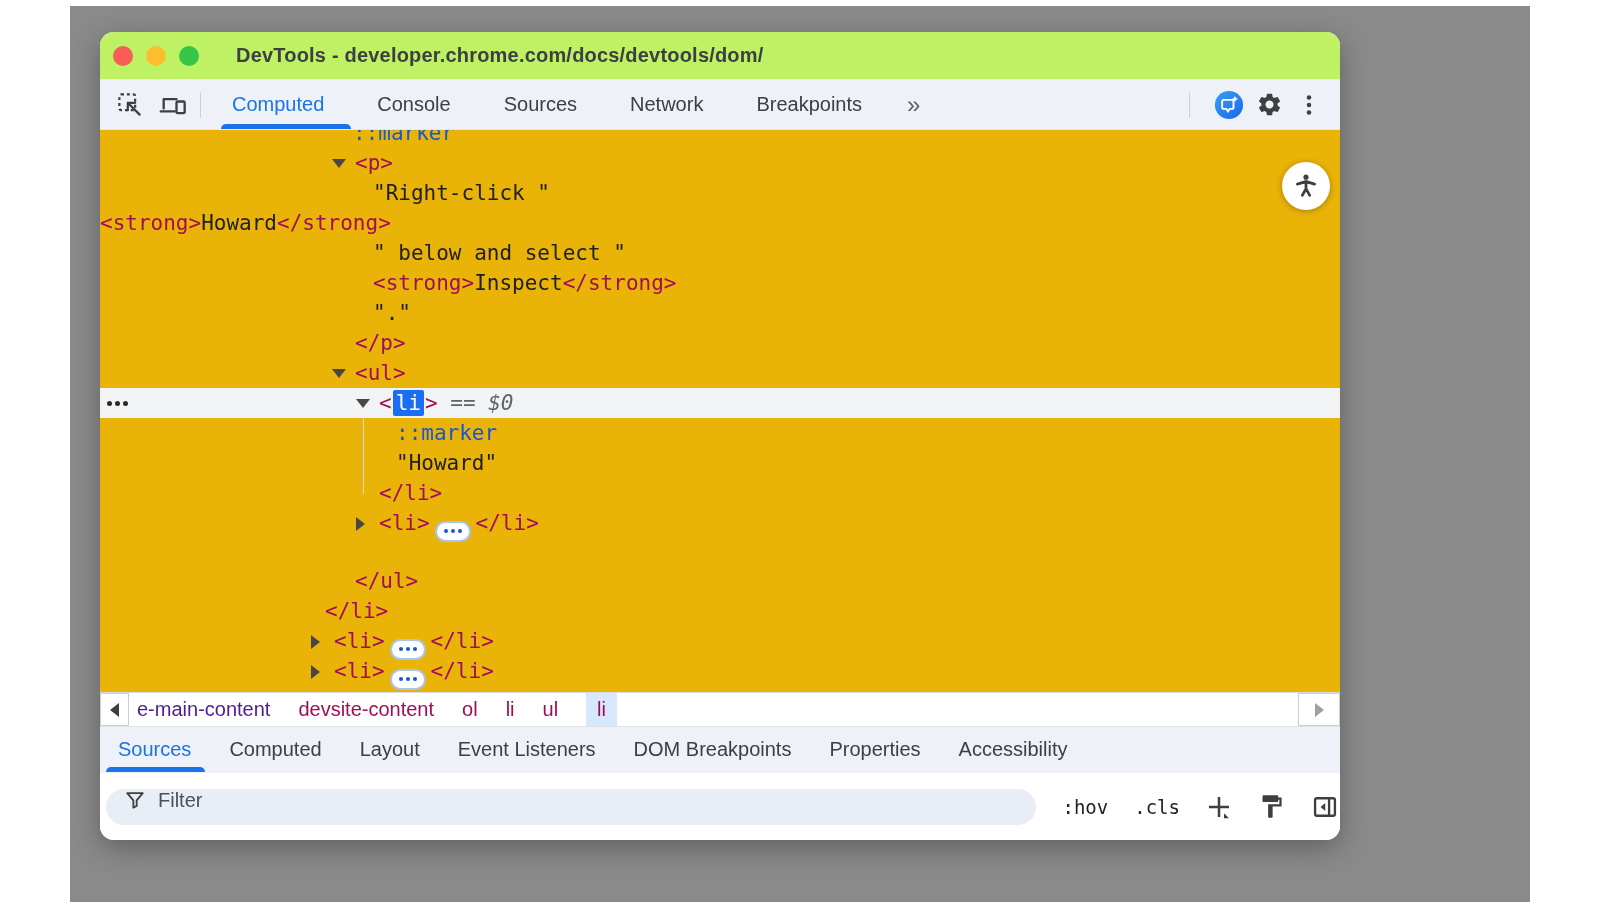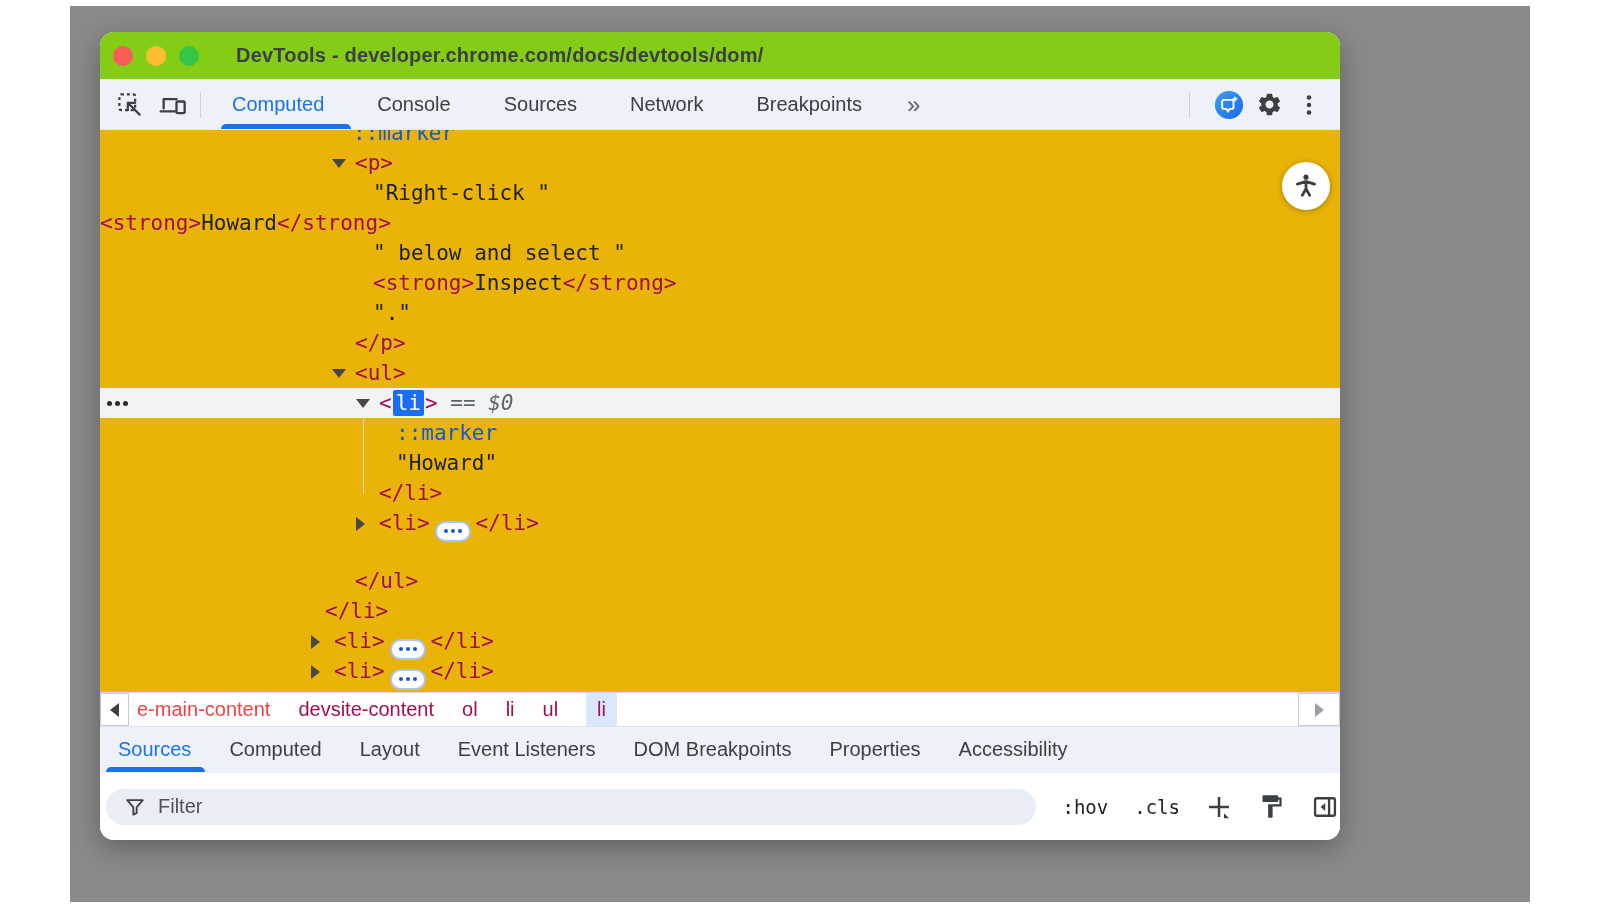--- a/index.html
+++ b/index.html
@@ -5,21 +5,21 @@
   * { margin:0; padding:0; box-sizing:border-box; }
   html,body { width:1600px; height:908px; background:#ffffff; overflow:hidden;
               font-family:"Liberation Sans", sans-serif; }
   .stage { position:absolute; left:70px; top:6px; width:1460px; height:896px; background:#8a8a8a; }
 
   .window { position:absolute; left:100px; top:32px; width:1240px; height:808px;
             background:#ffffff; border-radius:14px; overflow:hidden;
             box-shadow:0 8px 28px rgba(0,0,0,.30); }
 
   
-  .titlebar { position:absolute; left:0; top:0; width:100%; height:48px; background:#84cc16;
+  .titlebar { position:absolute; left:0; top:0; width:100%; height:48px; background:#bef264;
               border-bottom:1px solid #e9ecf1; display:flex; align-items:center; }
   .traffic { display:flex; gap:13px; margin-left:13px; }
   .light { width:20px; height:20px; border-radius:50%; }
   .light.red{ background:#f85e55; } .light.yellow{ background:#fcbd2e; } .light.green{ background:#35c648; }
   .title-text { margin-left:37px; font-size:20px; font-weight:bold; color:#3c4043; letter-spacing:.2px; }
 
   
   .toolbar { position:absolute; left:0; top:48px; width:100%; height:50px; background:#eef1f7;
              border-bottom:1px solid #e3e7ee; display:flex; align-items:center; }
   .tb-icon { width:30px; height:30px; display:flex; align-items:center; justify-content:center; margin-left:14px; cursor:pointer; }
@@ -61,35 +61,35 @@
   
   .crumbbar { position:absolute; left:0; top:660px; width:100%; height:34px; background:#fff;
               border-top:1px solid #d8dbe0; display:flex; align-items:stretch; overflow:hidden; }
   .crumb-nav { width:29px; border:1px solid #c9cdd3; background:#fff; display:flex; align-items:center; justify-content:center;
                flex:none; cursor:pointer; }
   .crumb-nav.right { position:absolute; right:0; top:0; bottom:0; width:42px; }
   .tri-left  { width:0; height:0; border-top:7px solid transparent; border-bottom:7px solid transparent; border-right:9px solid #3c4043; }
   .tri-right { width:0; height:0; border-top:7px solid transparent; border-bottom:7px solid transparent; border-left:9px solid #9aa0a6; }
   .crumbs { display:flex; align-items:center; gap:28px; padding-left:8px; font-size:20px; white-space:nowrap; }
   .crumb { display:inline-flex; align-items:center; height:34px; cursor:pointer; }
-  .crumb .c-tag { color:#a00e56; } .crumb .c-cls { color:#bb5b1d; } .crumb.plain .c-tag { color:#ef4444; }
+  .crumb .c-tag { color:#a00e56; } .crumb .c-cls { color:#bb5b1d; } .crumb.plain .c-tag { color:#4c1d95; }
   .crumb.selected { background:#d9e7fd; padding:0 11px; }
 
   
   .sectabs { position:absolute; left:0; top:694px; width:100%; height:46px; background:#eef1f7;
              border-top:1px solid #e0e4ea; display:flex; gap:38px; padding-left:18px; align-items:center; }
   .sectab { font-size:20px; color:#3c4043; height:100%; display:flex; align-items:center; position:relative; cursor:pointer; }
   .sectab.active { color:#1a73e8; }
   .sectab-underline { position:absolute; left:-12px; right:-14px; bottom:0; height:5px; background:#1a73e8; border-radius:5px 5px 0 0; }
 
   
   .filterbar { position:absolute; left:0; top:740px; width:100%; height:68px; background:#fff;
                border-top:1px solid #eef1f7; display:flex; align-items:center; }
   .filter-input-wrap { margin-left:6px; width:960px; height:36px; background:#e9eef6; border-radius:22px;
-                       display:flex; align-items:center; padding-left:18px; gap:12px; }
+                       display:flex; align-items:flex-start; padding-left:18px; gap:12px; }
   .filter-input { border:none; outline:none; background:transparent; font-size:20px; color:#3c4043; width:840px;
                   font-family:"Liberation Sans", sans-serif; }
   .filter-input::placeholder { color:#4d5156; opacity:1; }
   .fb-txt { font-size:19px; color:#202124; font-family:"DejaVu Sans Mono", monospace; margin-left:26px; cursor:pointer; }
   .fb-plus { position:relative; margin-left:24px; cursor:pointer; width:30px; height:30px; display:flex; align-items:center; justify-content:center; }
   .fb-plus svg { display:block; }
   .fb-ic { margin-left:22px; cursor:pointer; width:32px; height:32px; display:flex; align-items:center; justify-content:center; }
 </style>
 </head>
 <body>

